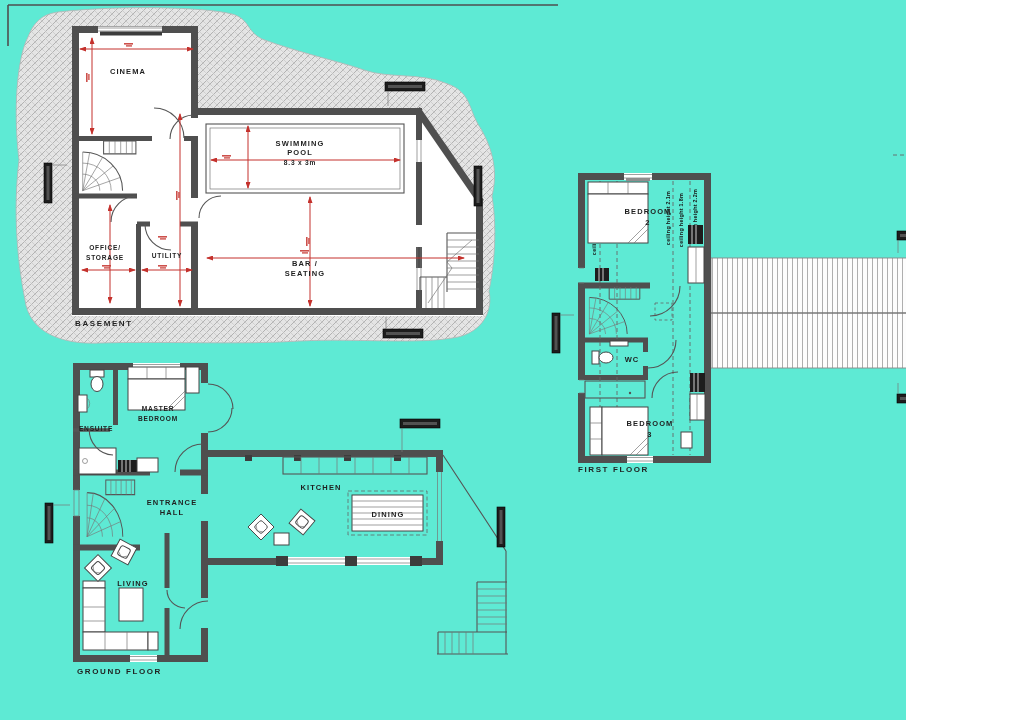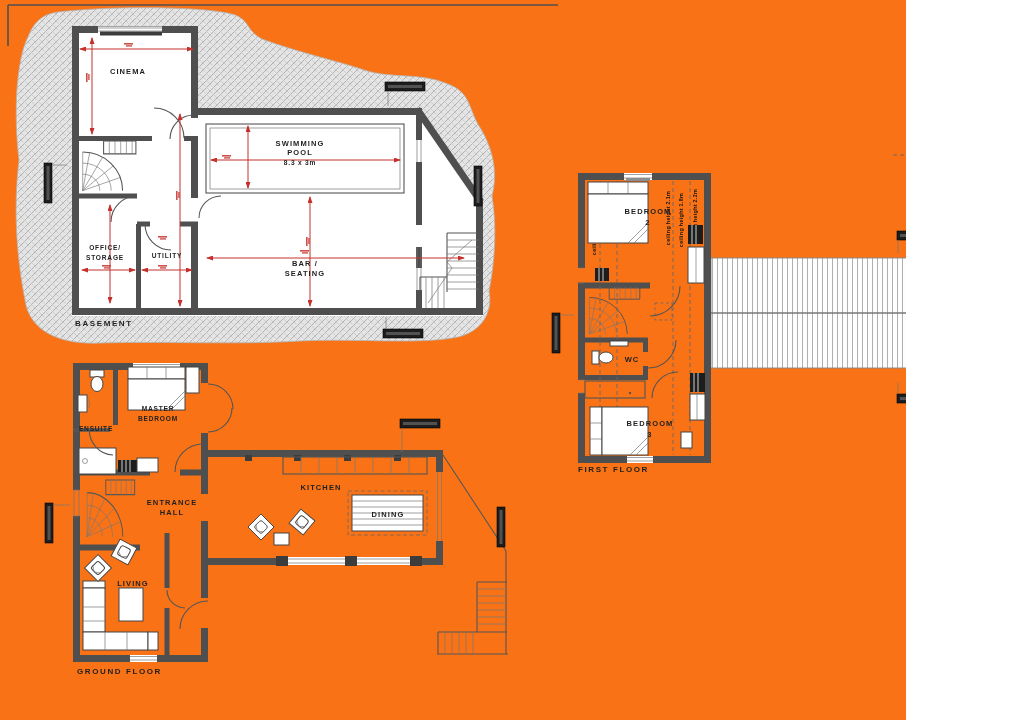--- a/index.html
+++ b/index.html
@@ -1,16 +1,16 @@
 <!DOCTYPE html>
 <html><head>
 <meta charset="utf-8">
 <style>
   html,body{margin:0;padding:0;background:#fff;}
-  .canvas{position:relative;width:906px;height:720px;background:#f97316;overflow:hidden;
+  .canvas{position:relative;width:906px;height:720px;background:#5eead4;overflow:hidden;
           font-family:"Liberation Sans", sans-serif;}
   svg{display:block}
   .wall{stroke:#4f4f4f;stroke-width:7;fill:none;stroke-linecap:butt}
   .wall6{stroke:#4f4f4f;stroke-width:6;fill:none;stroke-linecap:butt}
   .wall5{stroke:#4f4f4f;stroke-width:5;fill:none;stroke-linecap:butt}
   .wall4{stroke:#555;stroke-width:3.5;fill:none}
   .thin{stroke:#555;stroke-width:1.1;fill:none}
   .thin2{stroke:#777;stroke-width:0.7;fill:none}
   .furn{stroke:#444;stroke-width:1;fill:#fff}
   .darkbox{fill:#1d1d1d;stroke:#000;stroke-width:0.6}

